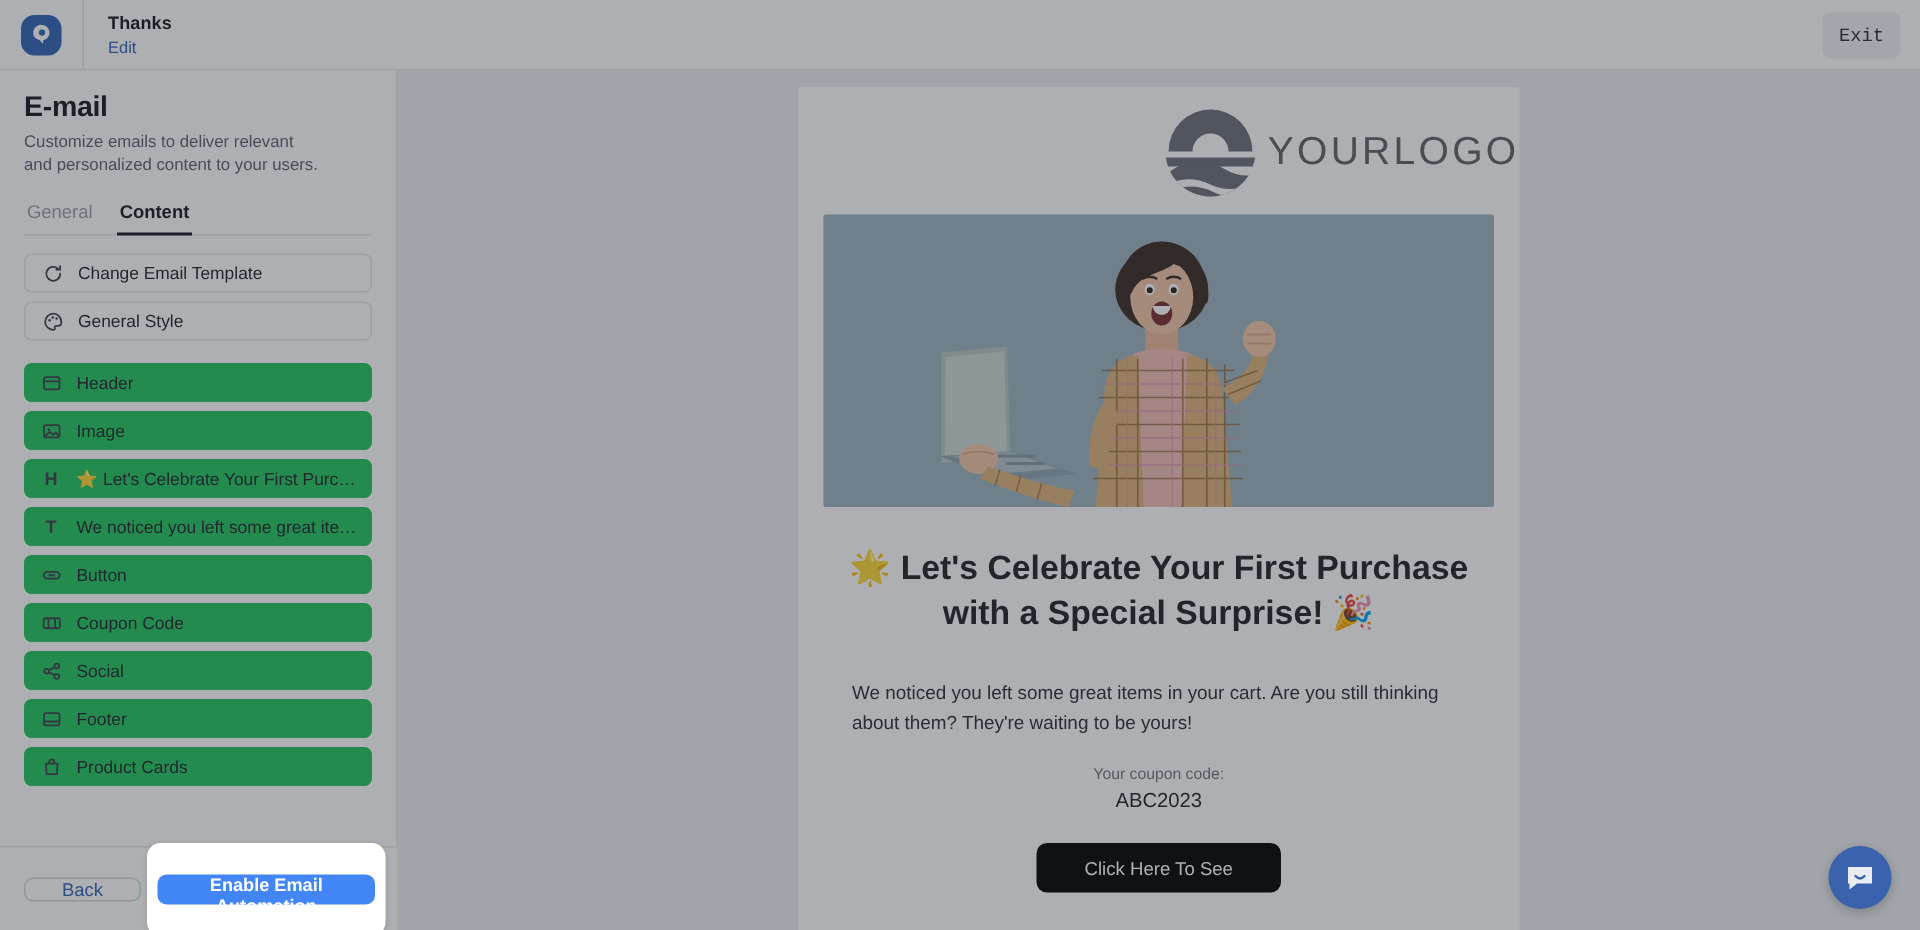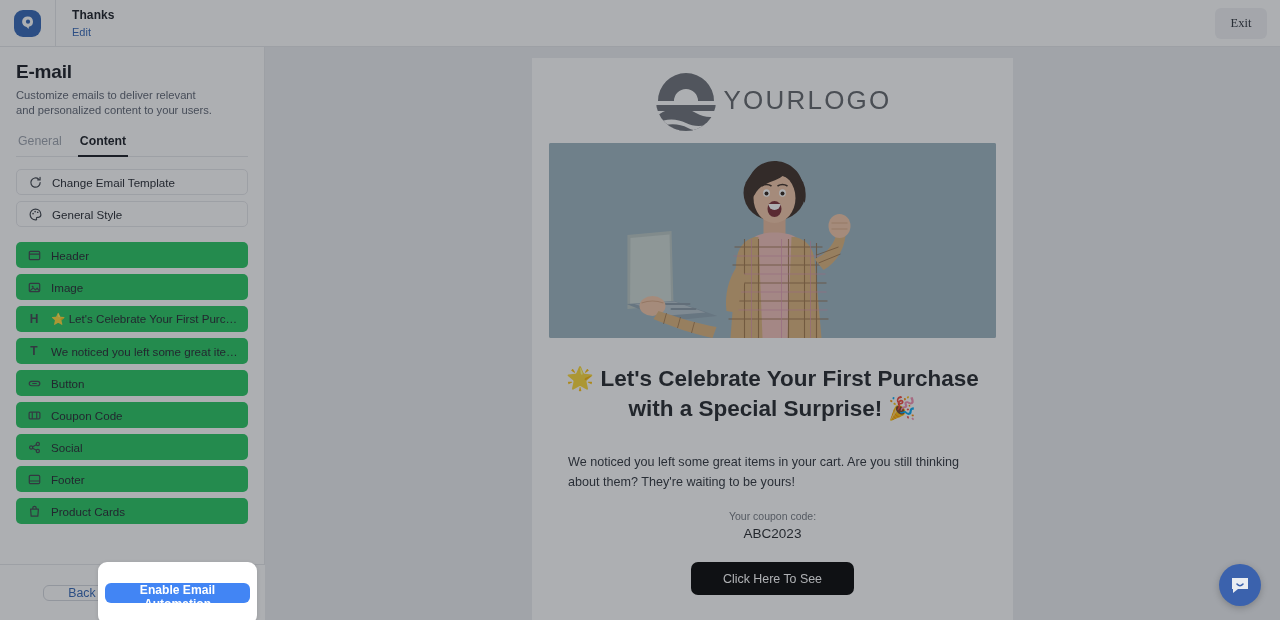--- a/index.html
+++ b/index.html
@@ -24,21 +24,21 @@
   .brand-logo {
     width: 27px; height: 27px; border-radius: 9px; background: #2f63b5;
     display: flex; align-items: center; justify-content: center;
   }
   .topbar-titles { margin-left: 16px; display: flex; flex-direction: column; justify-content: center; }
   .topbar-title { font-size: 12px; font-weight: bold; color: #14181f; line-height: 17px; letter-spacing: .1px; }
   .topbar-edit { font-size: 11px; color: #2f63b5; line-height: 14px; margin-top: 1px; cursor: pointer; }
   .exit-btn {
     position: absolute; right: 13px; top: 8px; width: 52px; height: 31px;
     border-radius: 6px; background: #f0f1f4; border: none;
-    font-size: 12.5px; color: #2a2f38; font-family: Liberation Serif, serif;
+    font-size: 12.5px; color: #2a2f38; font-family: Liberation Mono, monospace;
     cursor: pointer; display: flex; align-items: center; justify-content: center;
   }
 
   
   .sidebar {
     position: absolute; left: 0; top: 47px; width: 265px; height: 573px;
     background: #ffffff; border-right: 1px solid #e6e7eb;
   }
   .sb-head { padding: 14px 16px 0 16px; }
   .sb-title { font-size: 19px; font-weight: bold; color: #14181f; letter-spacing: -.2px; }
@@ -66,21 +66,21 @@
 
   
   .sb-foot {
     position: absolute; left: 0; bottom: 0; width: 265px; height: 56px;
     border-top: 1px solid #e6e7eb; background: #fff;
     display: flex; align-items: center; padding: 0 16px; gap: 10px;
   }
   .btn-back {
     width: 78px; height: 16px; border-radius: 6px; background: #fff;
     border: 1px solid #d4d7dd; color: #2f63b5; font-size: 12.3px;
-    font-family: "Liberation Sans", sans-serif; cursor: pointer; margin-left: 27px;
+    font-family: "Liberation Sans", sans-serif; cursor: pointer;
   }
   .spotlight {
     position: absolute; left: 98px; bottom: -4px; width: 159px; height: 62px;
     background: #ffffff; border-radius: 9px; z-index: 40;
     display: flex; align-items: center; justify-content: center;
     box-shadow: 0 1px 4px rgba(0,0,0,.12);
   }
   .btn-enable {
     width: 145px; height: 20px; border-radius: 6px; background: #4285f4;
     border: none; color: #fff; font-size: 12.1px; font-weight: bold;
@@ -90,21 +90,21 @@
   
   .canvas {
     position: absolute; left: 265px; top: 47px; width: 1015px; height: 573px;
     background: #eceef1;
   }
   .email-card {
     position: absolute; left: 267px; top: 11px; width: 481px; min-height: 562px;
     background: #ffffff; padding-bottom: 30px;
   }
   .em-logo-row {
-    height: 85px; display: flex; align-items: center; justify-content: center; gap: 6px;
+    height: 85px; display: flex; align-items: center; justify-content: flex-end; gap: 6px;
   }
   .em-logo-mark { width: 64px; height: 64px; flex: 0 0 64px; }
   .em-logo-text { font-size: 26px; letter-spacing: 2.2px; color: #5f6368; }
 
   .em-hero {
     margin: 0 17px; height: 195px; border-radius: 2px; overflow: hidden;
     background: #9cb4bf; position: relative;
   }
   .em-hero svg { display: block; width: 100%; height: 100%; }
 

